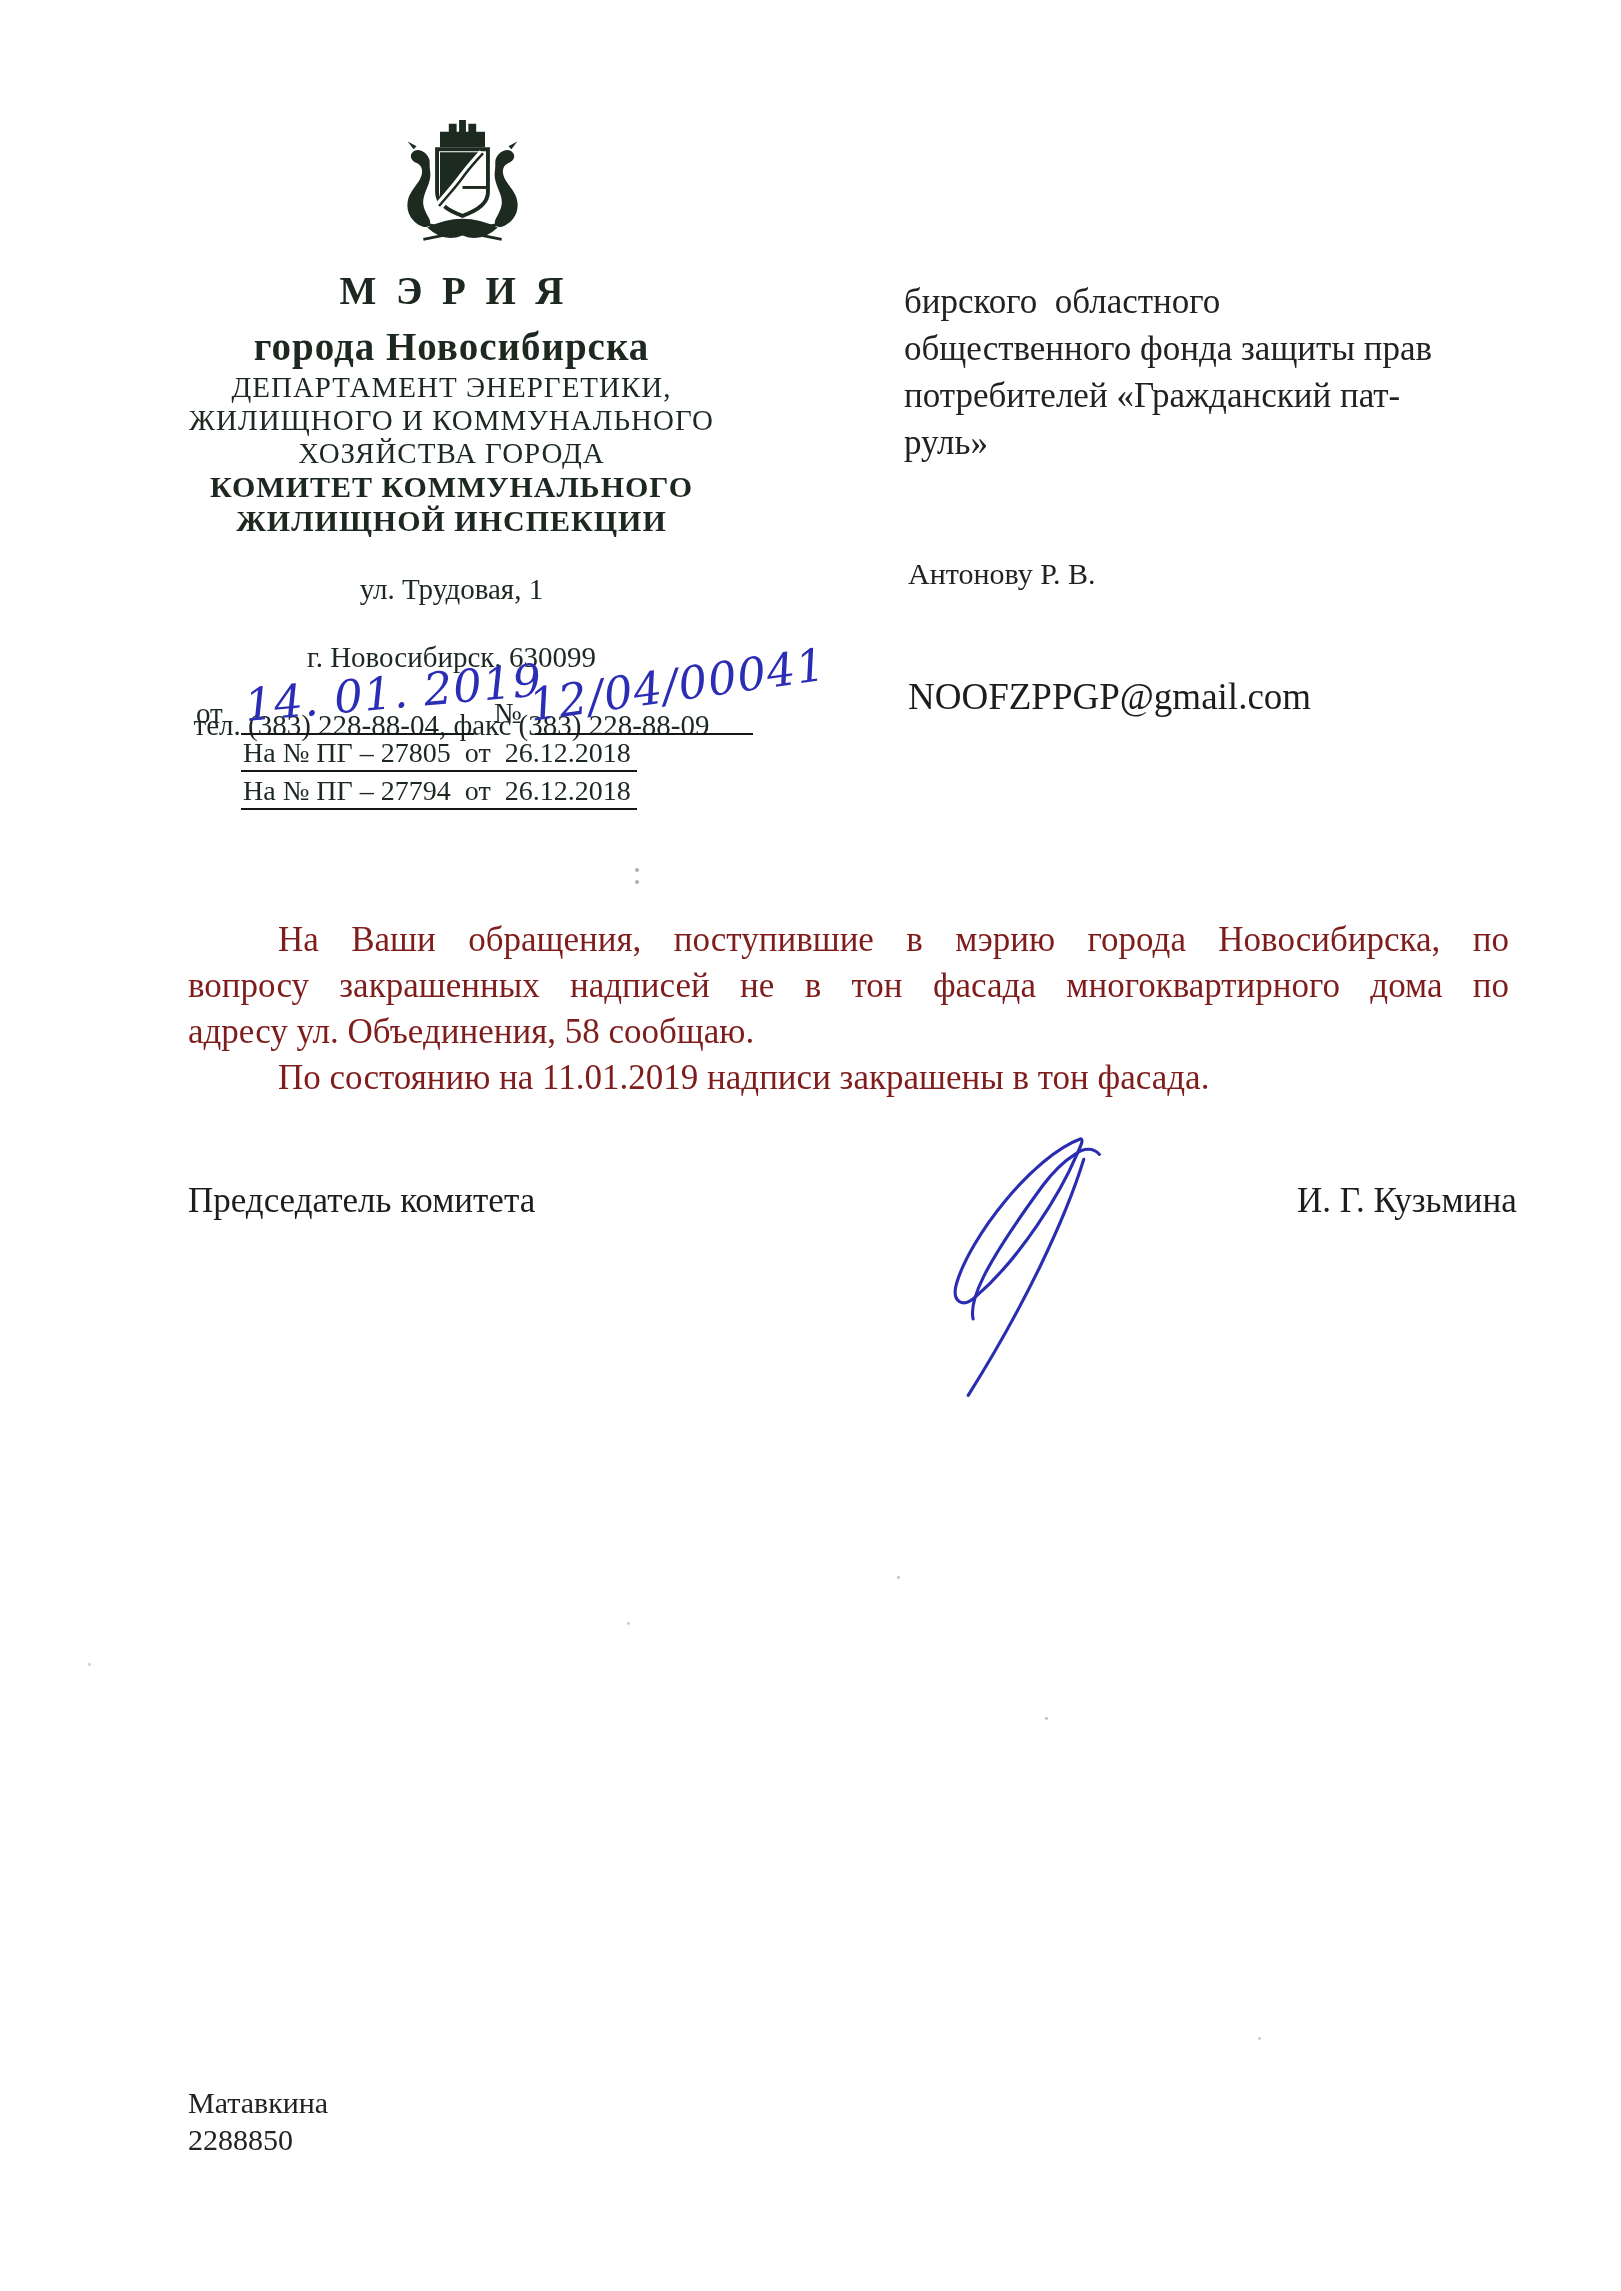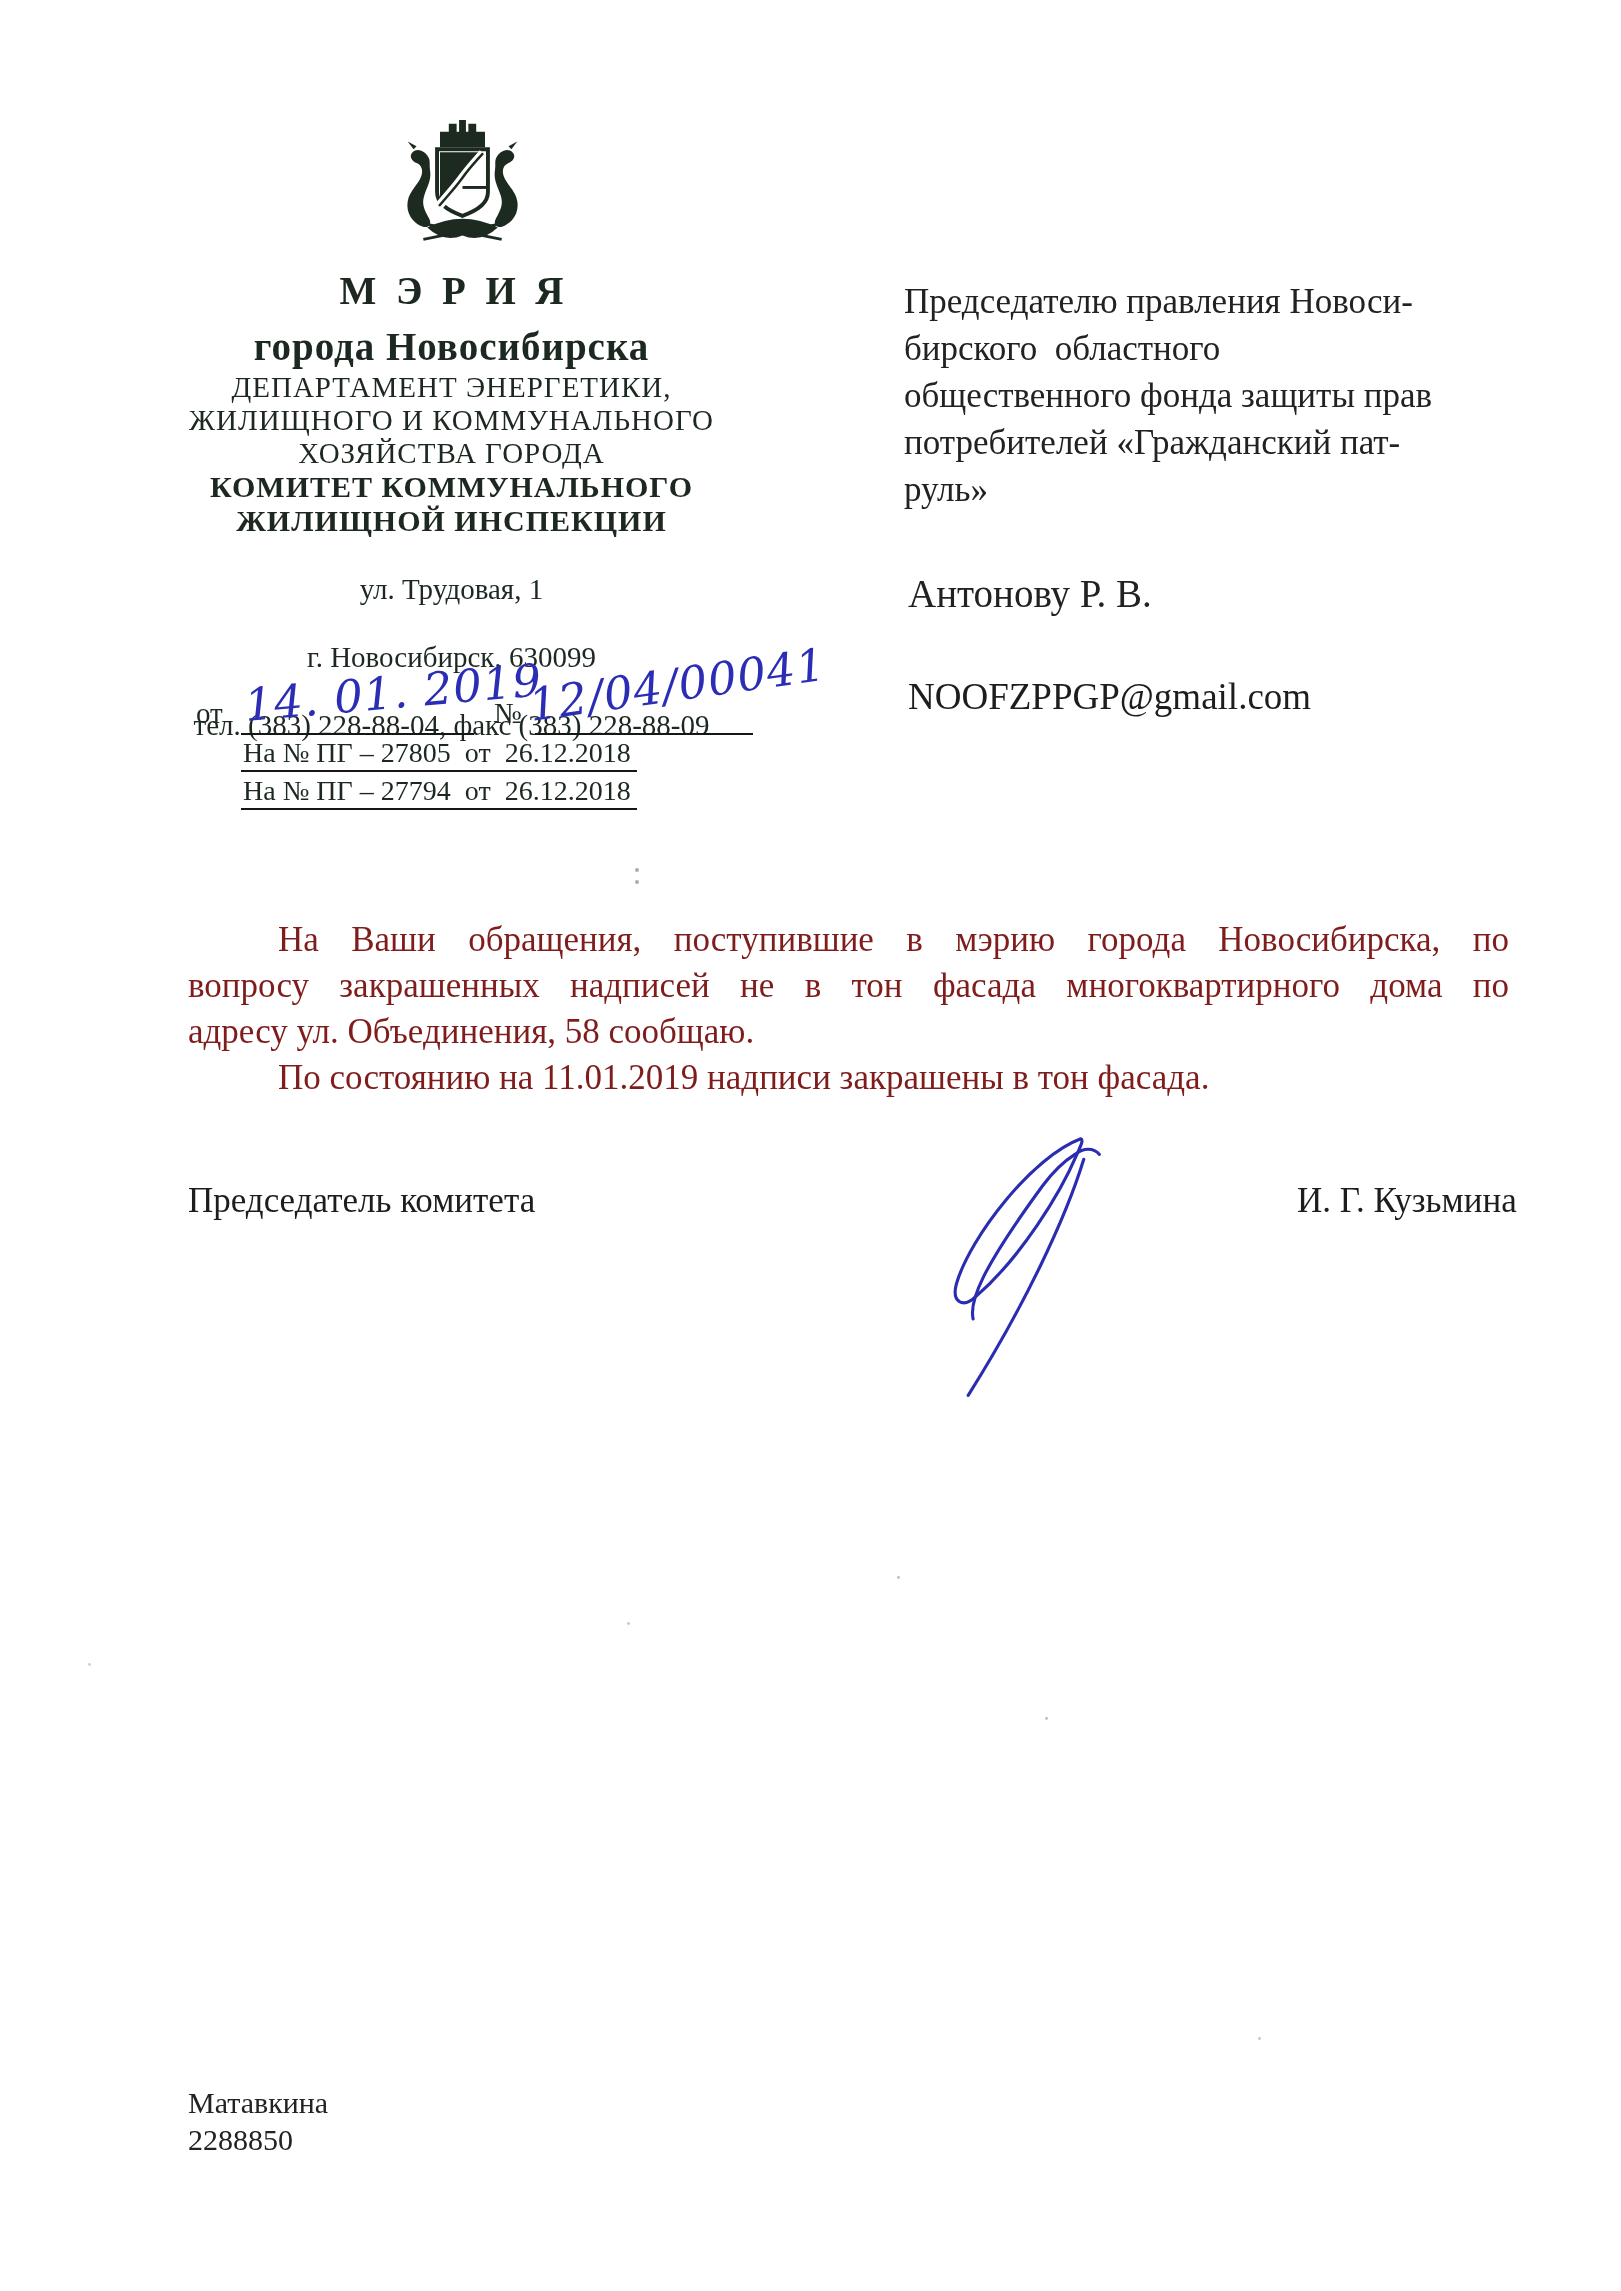--- a/index.html
+++ b/index.html
@@ -48,21 +48,21 @@
   .ref-line {
     display: inline-block; font-size: 28px; line-height: 32px;
     border-bottom: 2px solid #161616; padding: 0 5.9px 1px 2px;
     white-space: pre; margin-bottom: 2.9px;
   }
   .references .ref-line { display: table; }
 
   
   .recipient { left: 904px; top: 278px; width: 632px; font-size: 35px; line-height: 47px; color: #222; }
   .recipient-line { white-space: pre-wrap; }
-  .recipient-name { left: 908px; top: 572px; font-size: 39px; line-height: 43px; color: #222; }
+  .recipient-name { left: 908px; top: 552px; font-size: 30px; line-height: 43px; color: #222; }
   .recipient-email { left: 908px; top: 674px; font-size: 37px; line-height: 45px; color: #1d1d1f; }
 
   
   .body-text { left: 188px; top: 917px; width: 1321px; font-size: 35px; line-height: 46px; color: #7f1d1d; }
   .body-line { }
   .j { text-align: justify; text-align-last: justify; }
   .indent { text-indent: 90px; }
 
   
   .sig-title { left: 188px; top: 1182px; font-size: 35px; line-height: 37px; color: #1d1d1f; }
@@ -127,21 +127,20 @@
   <span class="rule rule-num"></span>
   <span class="handwriting hw-num">12/04/00041</span>
 </div>
 
 <div class="abs references">
   <div class="ref-line">На № ПГ – 27805  от  26.12.2018</div>
   <div class="ref-line">На № ПГ – 27794  от  26.12.2018</div>
 </div>
 
 <div class="abs recipient">
-  <div class="recipient-line">Председателю правления Новоси-</div>
   <div class="recipient-line">бирского  областного</div>
   <div class="recipient-line">общественного фонда защиты прав</div>
   <div class="recipient-line">потребителей «Гражданский пат-</div>
   <div class="recipient-line">руль»</div>
 </div>
 <div class="abs recipient-name">Антонову Р. В.</div>
 <div class="abs recipient-email">NOOFZPPGP@gmail.com</div>
 
 <div class="abs body-text">
   <div class="body-line j indent">На Ваши обращения, поступившие в мэрию города Новосибирска, по</div>

